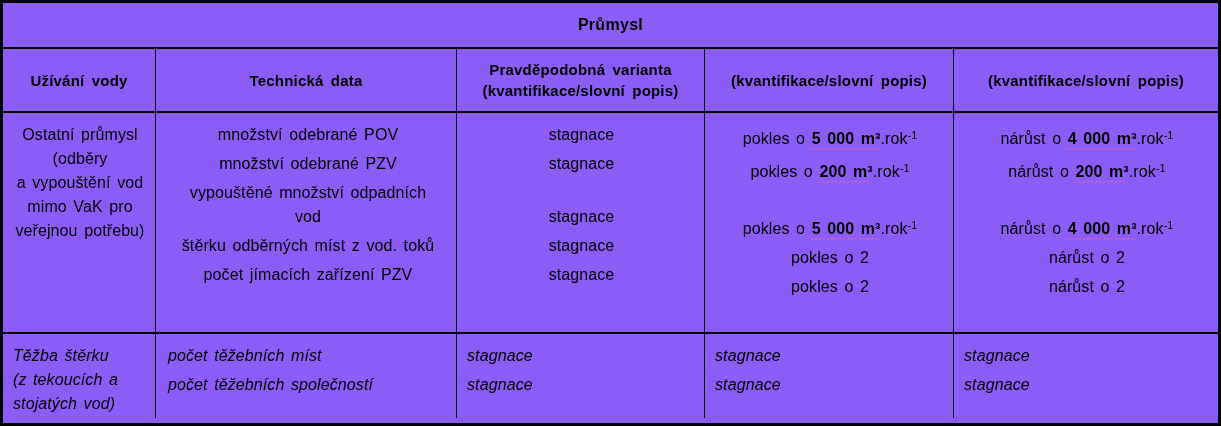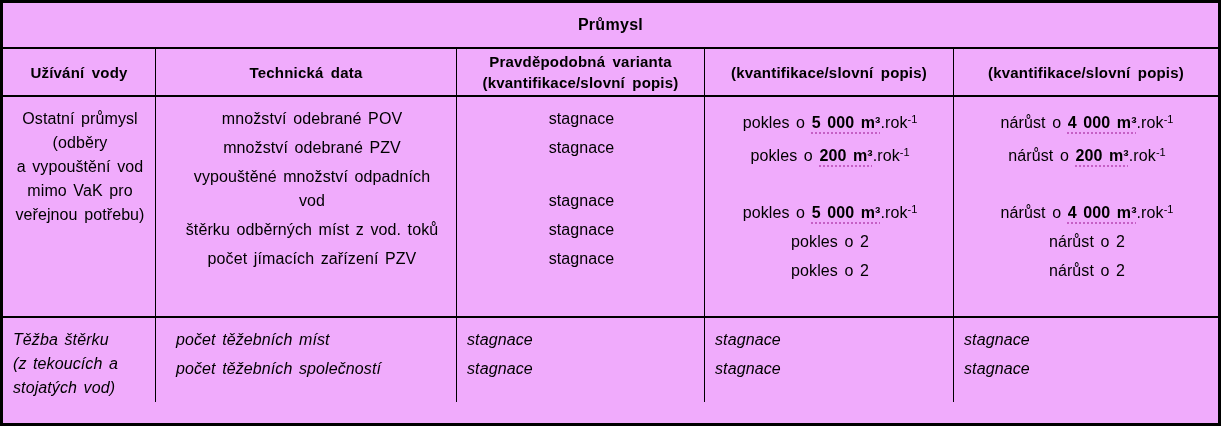--- a/index.html
+++ b/index.html
@@ -7,21 +7,21 @@
     padding: 0;
     background: #ffffff;
     font-family: "Liberation Sans", sans-serif;
     color: #000000;
   }
   .tbl {
     box-sizing: border-box;
     width: 1221px;
     height: 426px;
     border: 3px solid #000000;
-    background: #f0abfc;
+    background: #8b5cf6;
     overflow: hidden;
   }
   .tbl *, .tbl *::before, .tbl *::after { box-sizing: border-box; }
 
   .row { width: 1215px; }
 
   .title-row {
     height: 46px;
     border-bottom: 2px solid #000000;
     display: flex;
@@ -33,21 +33,21 @@
     font-weight: bold;
     letter-spacing: 0.3px;
   }
 
   .grid-row {
     display: grid;
     grid-template-columns: 152px 301px 248px 249px 265px;
   }
 
   .header-row {
-    height: 48px;
+    height: 64px;
     border-bottom: 2px solid #000000;
   }
   .hcell {
     display: flex;
     flex-direction: column;
     align-items: center;
     justify-content: center;
     text-align: center;
     font-weight: bold;
     font-size: 15px;
@@ -66,21 +66,21 @@
   }
   .body-row-1 { height: 84px; font-style: italic; }
 
   .cell {
     overflow: hidden;
     padding: 10px 8px 0 10px;
     font-size: 16px;
     letter-spacing: 0.1px;
     word-spacing: 2px;
   }
-  .cell.c2 { padding-left: 20px; }
+  .cell.c2 { padding-left: 12px; }
   .cell + .cell { border-left: 1px solid #000000; }
 
   .para {
     line-height: 24px;
     margin: 0 0 5px 0;
     white-space: pre-line;
   }
 
   .seg-u {
     text-decoration: underline dotted #c55fc5;

